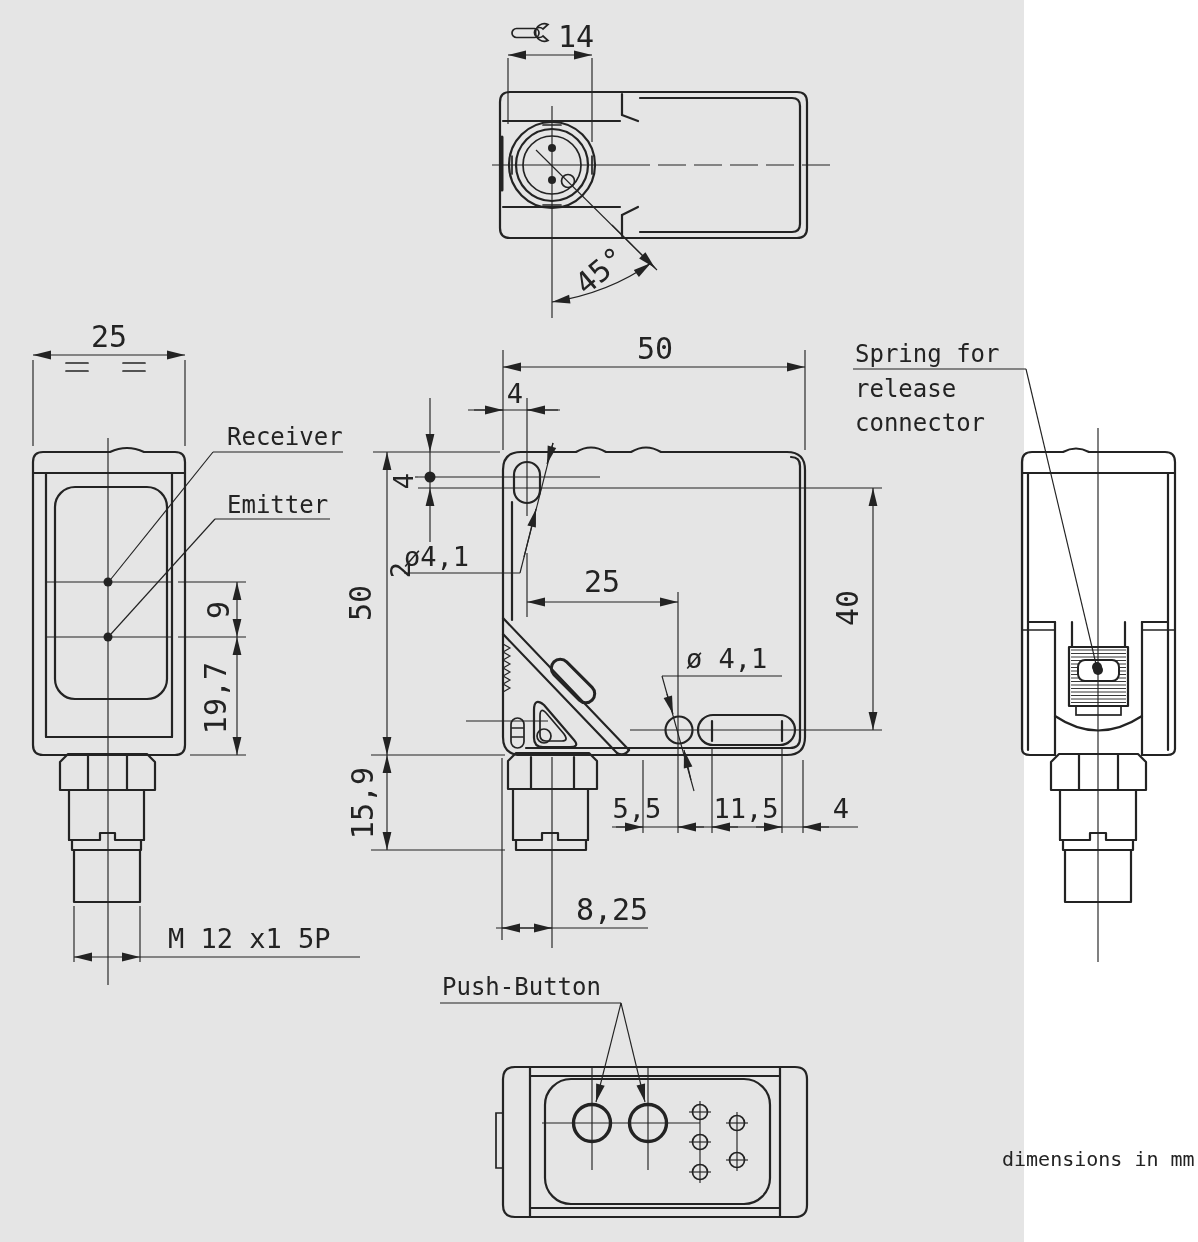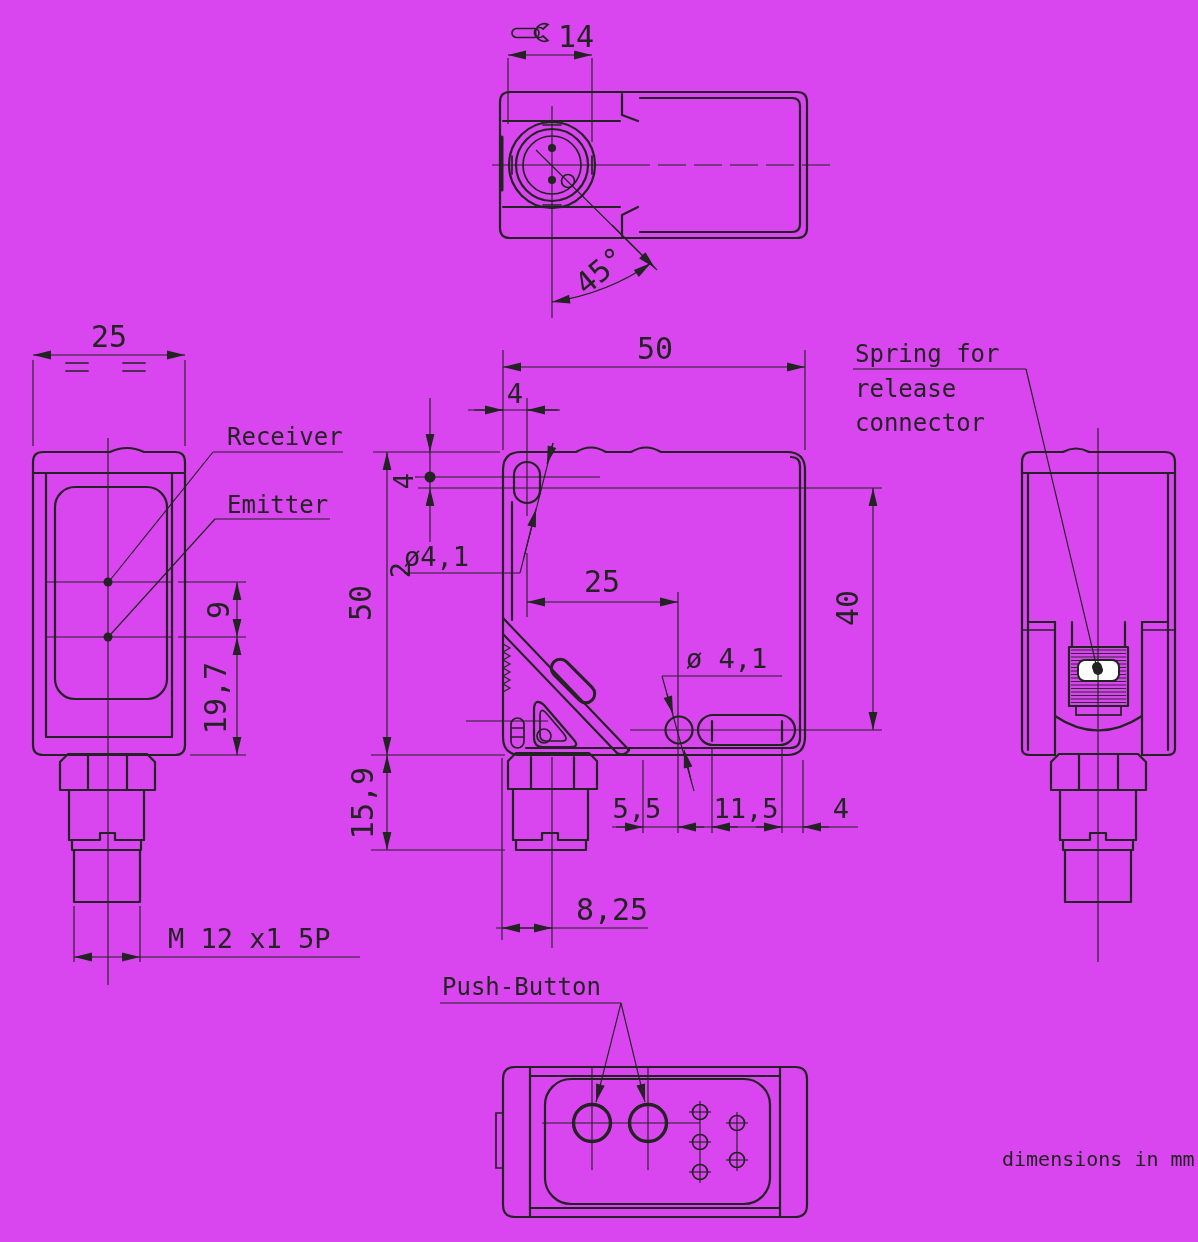--- a/index.html
+++ b/index.html
@@ -1,16 +1,16 @@
 <!DOCTYPE html>
 <html><head>
 <meta charset="utf-8">
 <style>
   html,body{margin:0;padding:0;background:#ffffff;}
-  .stage{width:1198px;height:1242px;position:relative;background:#d946ef;}
+  .stage{width:1024px;height:1242px;position:relative;background:#e5e5e5;}
   svg{display:block;}
   
   .o{stroke:#232323;stroke-width:2.2;fill:none;stroke-linecap:round;stroke-linejoin:round;}
   .ob{stroke:#232323;stroke-width:3;fill:none;stroke-linecap:round;stroke-linejoin:round;}
   .m{stroke:#232323;stroke-width:1.7;fill:none;stroke-linecap:round;}
   .t{stroke:#232323;stroke-width:1.15;fill:none;stroke-linecap:butt;}
   .h{stroke:#232323;stroke-width:0.9;fill:none;}
   .f{fill:#232323;stroke:none;}
   text{font-family:"DejaVu Sans Mono","Liberation Mono",monospace;fill:#232323;}
   .d{font-size:30px;}

